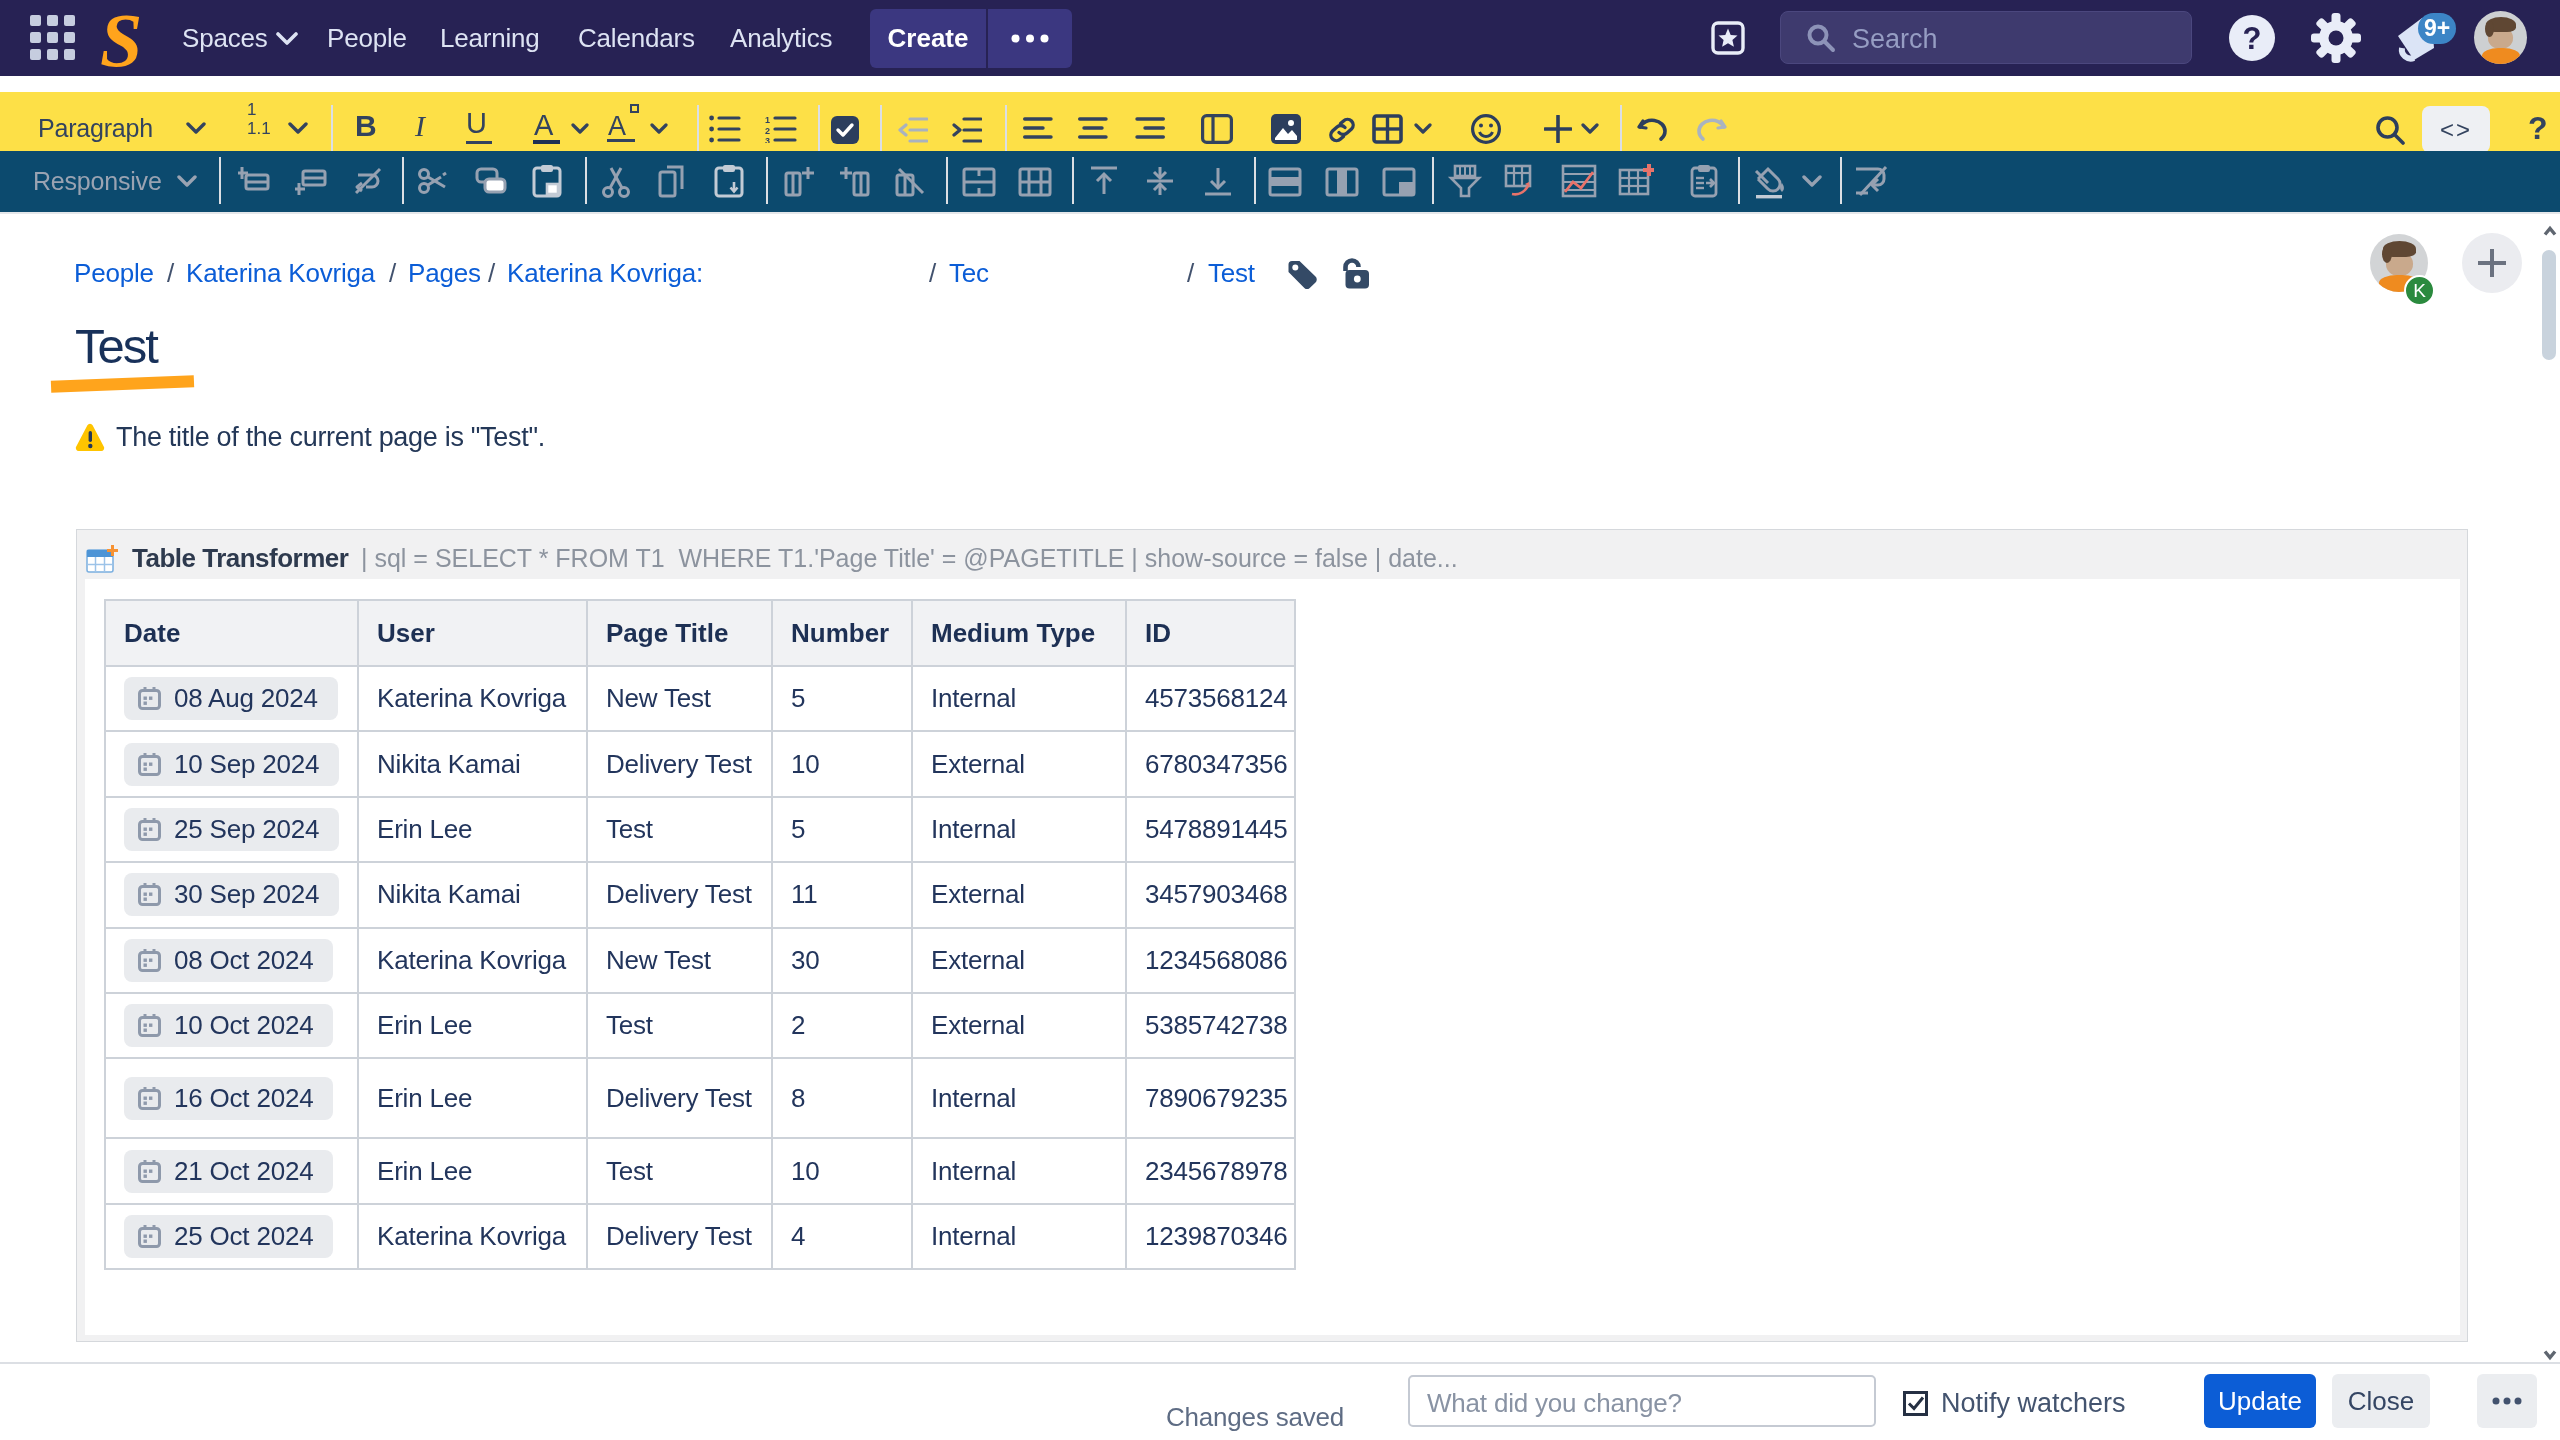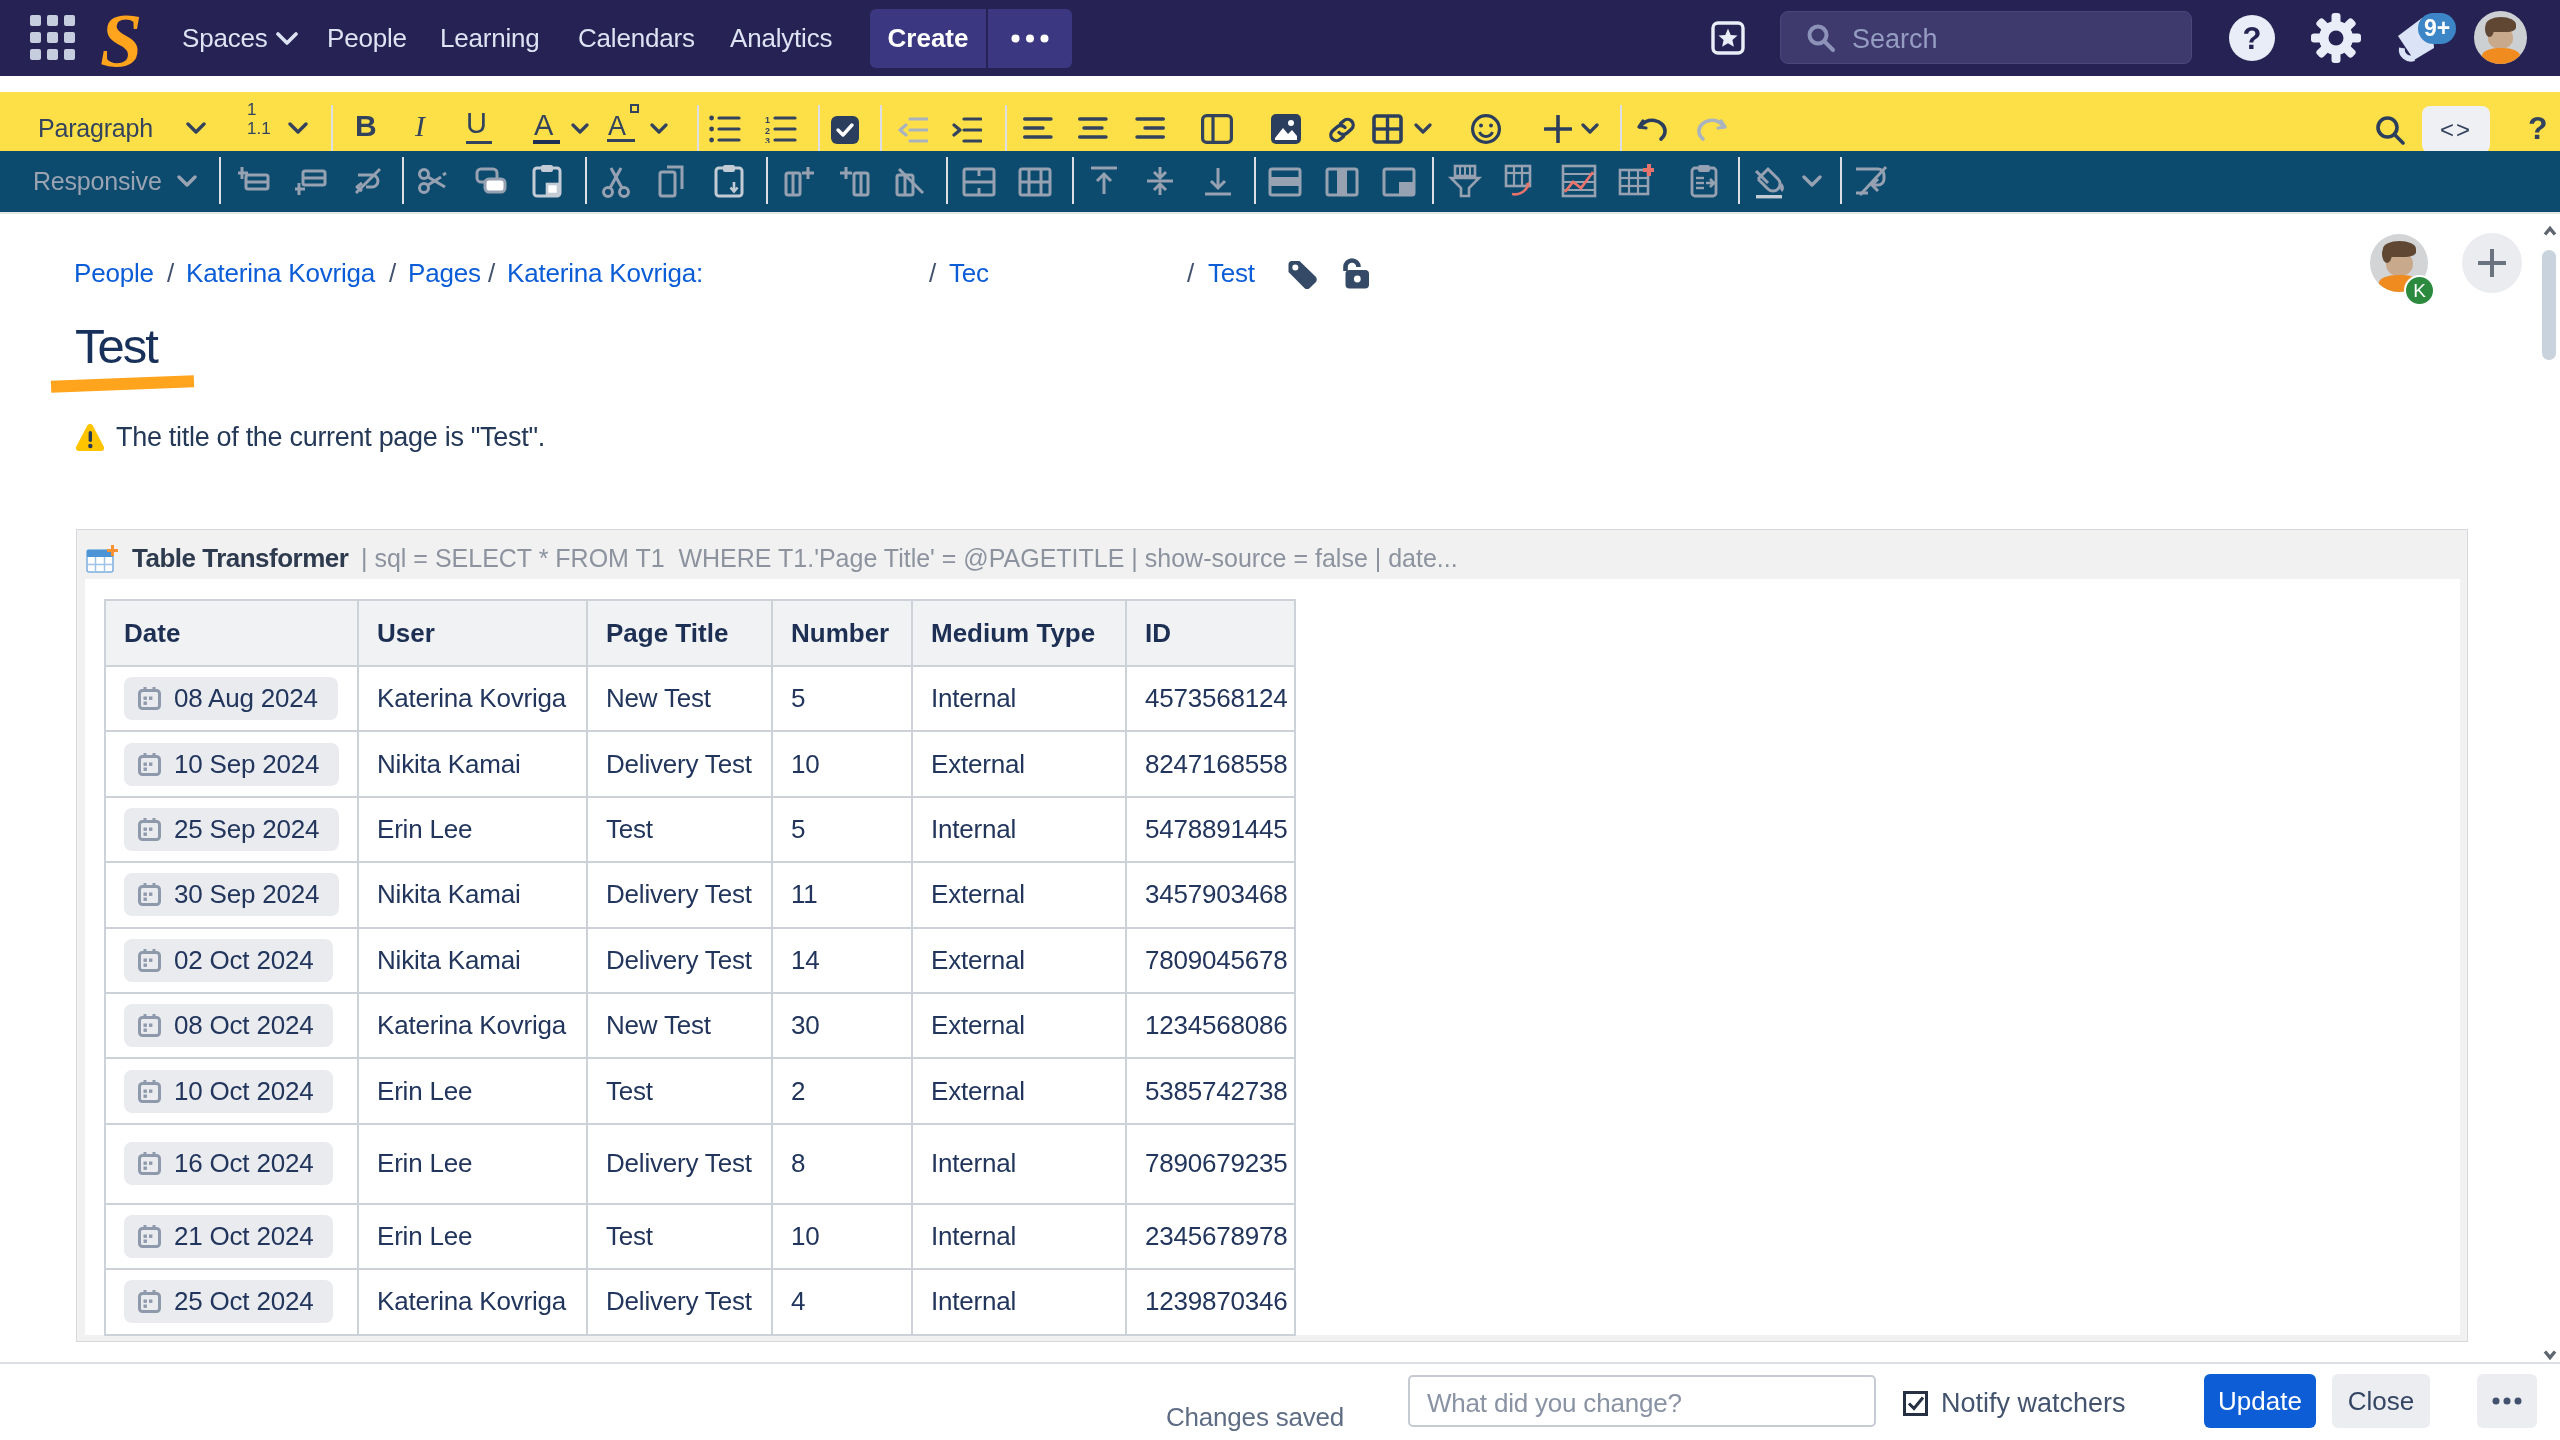--- a/index.html
+++ b/index.html
@@ -551,51 +551,41 @@
               <td>4573568124</td>
             </tr>
         <tr style="height:65.4px">
               <td><span class="pill"><svg width="25" height="25" viewBox="0 0 25 25">
                     <use href="#cal"></use>
                   </svg>10 Sep 2024</span></td>
               <td>Nikita Kamai</td>
               <td>Delivery Test</td>
               <td>10</td>
               <td>External</td>
-              <td>8247168558</td>
+              <td>6780347356</td>
             </tr>
         <tr style="height:65.4px">
               <td><span class="pill"><svg width="25" height="25" viewBox="0 0 25 25">
                     <use href="#cal"></use>
                   </svg>25 Sep 2024</span></td>
               <td>Erin Lee</td>
               <td>Test</td>
               <td>5</td>
               <td>Internal</td>
               <td>5478891445</td>
             </tr>
         <tr style="height:65.4px">
               <td><span class="pill"><svg width="25" height="25" viewBox="0 0 25 25">
                     <use href="#cal"></use>
                   </svg>30 Sep 2024</span></td>
               <td>Nikita Kamai</td>
               <td>Delivery Test</td>
               <td>11</td>
               <td>External</td>
               <td>3457903468</td>
-            </tr>
-        <tr style="height:65.4px">
-              <td><span class="pill"><svg width="25" height="25" viewBox="0 0 25 25">
-                    <use href="#cal"></use>
-                  </svg>02 Oct 2024</span></td>
-              <td>Nikita Kamai</td>
-              <td>Delivery Test</td>
-              <td>14</td>
-              <td>External</td>
-              <td>7809045678</td>
             </tr>
         <tr style="height:65.4px">
               <td><span class="pill"><svg width="25" height="25" viewBox="0 0 25 25">
                     <use href="#cal"></use>
                   </svg>08 Oct 2024</span></td>
               <td>Katerina Kovriga</td>
               <td>New Test</td>
               <td>30</td>
               <td>External</td>
               <td>1234568086</td>

